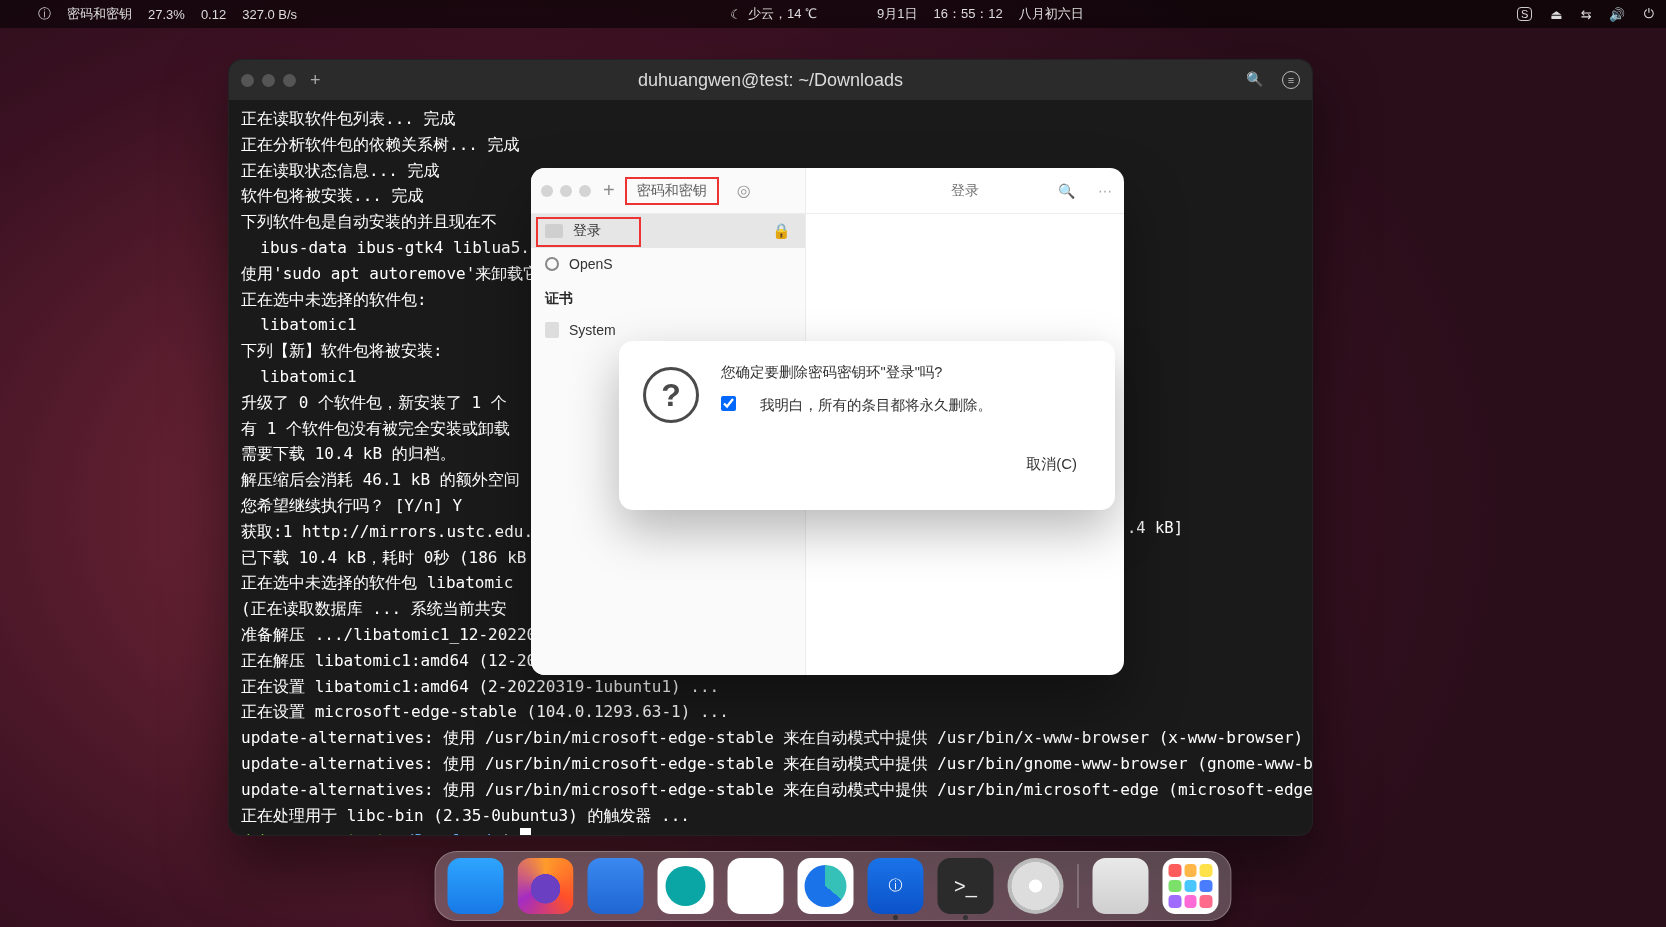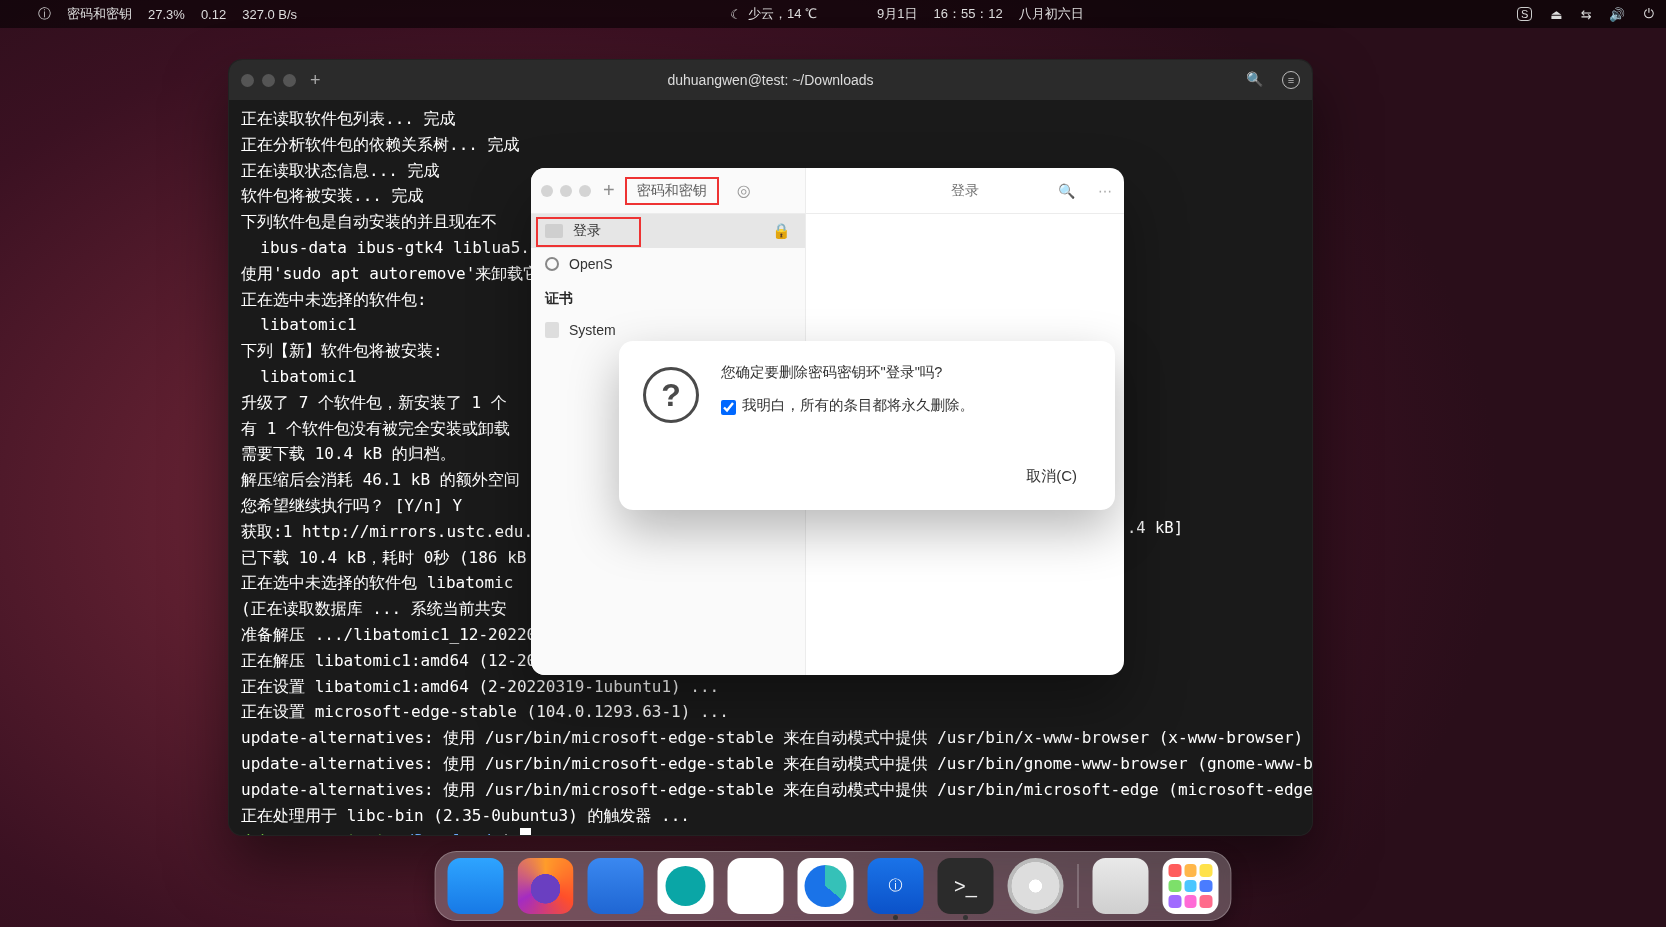--- a/index.html
+++ b/index.html
@@ -16,21 +16,21 @@
 
 .terminal {
   position: absolute; left: 228px; top: 59px; width: 1085px; height: 777px;
   background: #1a1a1a; border-radius: 14px; box-shadow: 0 30px 60px rgba(0,0,0,.5);
   overflow: hidden; border: 1px solid rgba(255,255,255,0.04);
 }
 .term-titlebar { height: 40px; background: #2b2b2b; display: flex; align-items: center; padding: 0 12px; position: relative; }
 .win-btns { display: flex; gap: 8px; }
 .win-btn { width: 13px; height: 13px; border-radius: 50%; background: #555; }
 .tab-add { margin-left: 14px; color: #aaa; font-size: 18px; line-height: 1; }
-.term-title { position: absolute; left: 0; right: 0; text-align: center; color: #dcdcdc; font-size: 14px; }
+.term-title { position: absolute; left: 0; right: 0; text-align: center; color: #dcdcdc; font-size: 18px; }
 .term-right { position: absolute; right: 12px; display: flex; gap: 18px; color: #bcbcbc; }
 .term-right span { font-size: 14px; }
 .term-body { padding: 6px 12px 12px 12px; color: #fff; font-family: "DejaVu Sans Mono", Menlo, Consolas, monospace; font-size: 16px; line-height: 25.8px; white-space: pre; }
 .term-body .prompt .u { color: #6fbf3c; }
 .term-body .prompt .c { color: #fff; }
 .term-body .prompt .p { color: #6aa6f7; }
 .term-body .cursor { display: inline-block; width: 11px; height: 21px; background: #fff; vertical-align: -3px; }
 
 
 .seahorse {
@@ -61,23 +61,23 @@
 
 .dlg {
   position: absolute; left: 619px; top: 341px; width: 496px; height: 169px;
   background: #fff; border-radius: 14px; box-shadow: 0 20px 50px rgba(0,0,0,.28);
   padding: 22px 20px 18px 24px;
 }
 .dlg-row { display: flex; gap: 22px; align-items: flex-start; }
 .q-circle { width: 56px; height: 56px; border: 3px solid #4a4a4a; border-radius: 50%; display: flex; align-items: center; justify-content: center; font-size: 32px; font-weight: 600; color: #4a4a4a; margin-top: 4px; flex-shrink: 0; }
 .dlg-texts { flex: 1; font-size: 14.5px; color: #333; }
 .dlg-texts .q { margin-bottom: 14px; }
-.dlg-texts label { display: flex; gap: 6px; align-items: flex-end; }
+.dlg-texts label { display: flex; gap: 24px; align-items: flex-start; }
 .dlg-texts input[type=checkbox]{ accent-color: #0068ff; width: 15px; height: 15px; }
-.dlg-btns { position: absolute; bottom: 16px; right: 20px; display: flex; gap: 16px; }
+.dlg-btns { position: absolute; bottom: 28px; right: 20px; display: flex; gap: 16px; }
 .btn-cancel { background: none; border: none; font-size: 15px; color: #333; padding: 8px 18px; cursor: pointer; }
 .btn-del { background: #ea5a5a; color: #fff; border: none; font-size: 15px; padding: 9px 60px; border-radius: 8px; cursor: pointer; }
 
 
 .dock { position: absolute; left: 50%; transform: translateX(-50%); bottom: 6px; height: 70px;
   background: rgba(255,255,255,0.25); border-radius: 22px; padding: 6px 12px; display: flex; gap: 14px; align-items: center;
   backdrop-filter: blur(10px); box-shadow: 0 8px 20px rgba(0,0,0,.3); border: 1px solid rgba(255,255,255,0.25); }
 .dock-icon { width: 56px; height: 56px; border-radius: 13px; position: relative; }
 .dock-sep { width: 1px; height: 44px; background: rgba(255,255,255,0.4); }
 .di-finder{background:linear-gradient(#2ea4ff,#1779e6);}
@@ -148,21 +148,21 @@
 <span>正在分析软件包的依赖关系树... 完成</span>
 <span>正在读取状态信息... 完成</span>
 <span>软件包将被安装... 完成</span>
 <span>下列软件包是自动安装的并且现在不</span>
 <span>  ibus-data ibus-gtk4 liblua5.3-</span>
 <span>使用'sudo apt autoremove'来卸载它</span>
 <span>正在选中未选择的软件包:</span>
 <span>  libatomic1</span>
 <span>下列【新】软件包将被安装:</span>
 <span>  libatomic1</span>
-<span>升级了 7 个软件包，新安装了 1 个</span>
+<span>升级了 0 个软件包，新安装了 1 个</span>
 <span>有 1 个软件包没有被完全安装或卸载</span>
 <span>需要下载 10.4 kB 的归档。</span>
 <span>解压缩后会消耗 46.1 kB 的额外空间</span>
 <span>您希望继续执行吗？ [Y/n] Y</span>
 <span>获取:1 http://mirrors.ustc.edu.c</span>
 <span>已下载 10.4 kB，耗时 0秒 (186 kB</span>
 <span>正在选中未选择的软件包 libatomic</span>
 <span>(正在读取数据库 ... 系统当前共安</span>
 <span>准备解压 .../libatomic1_12-20220</span>
 <span>正在解压 libatomic1:amd64 (12-20</span>

